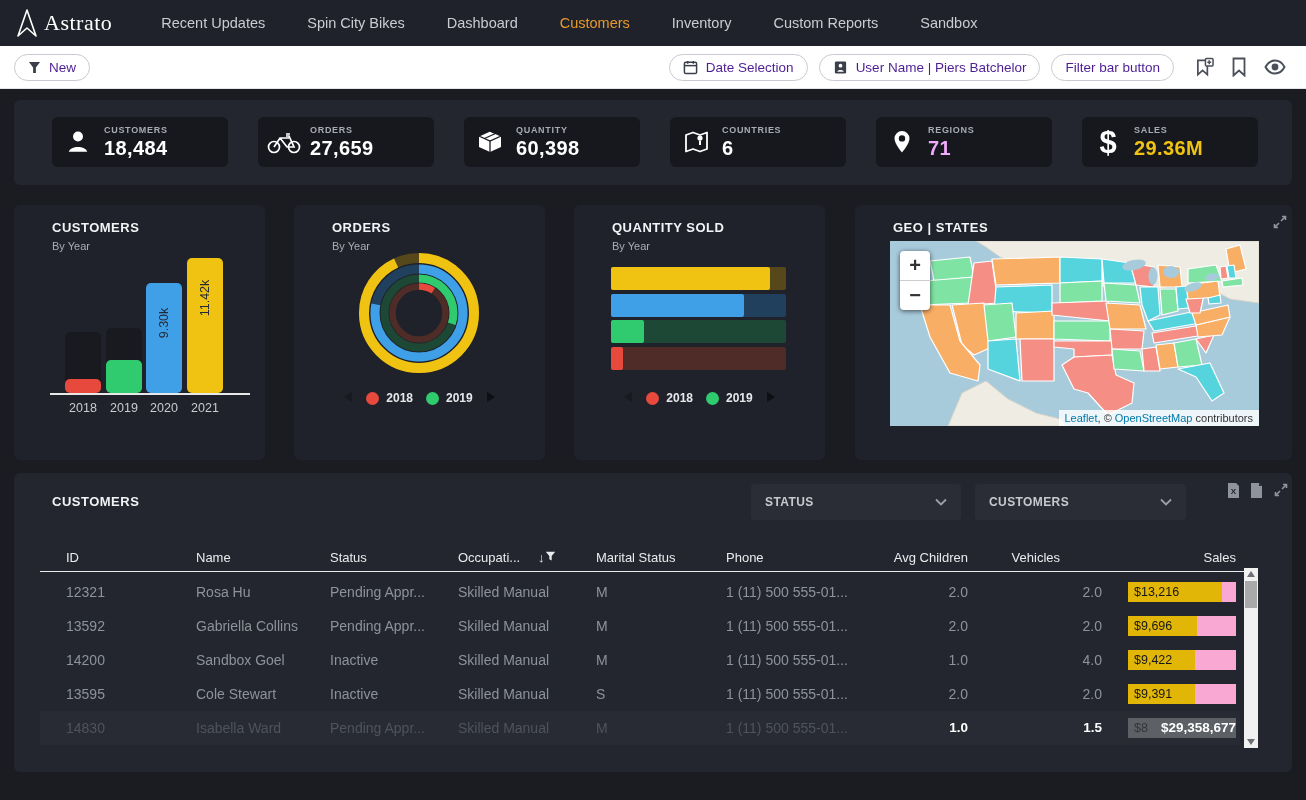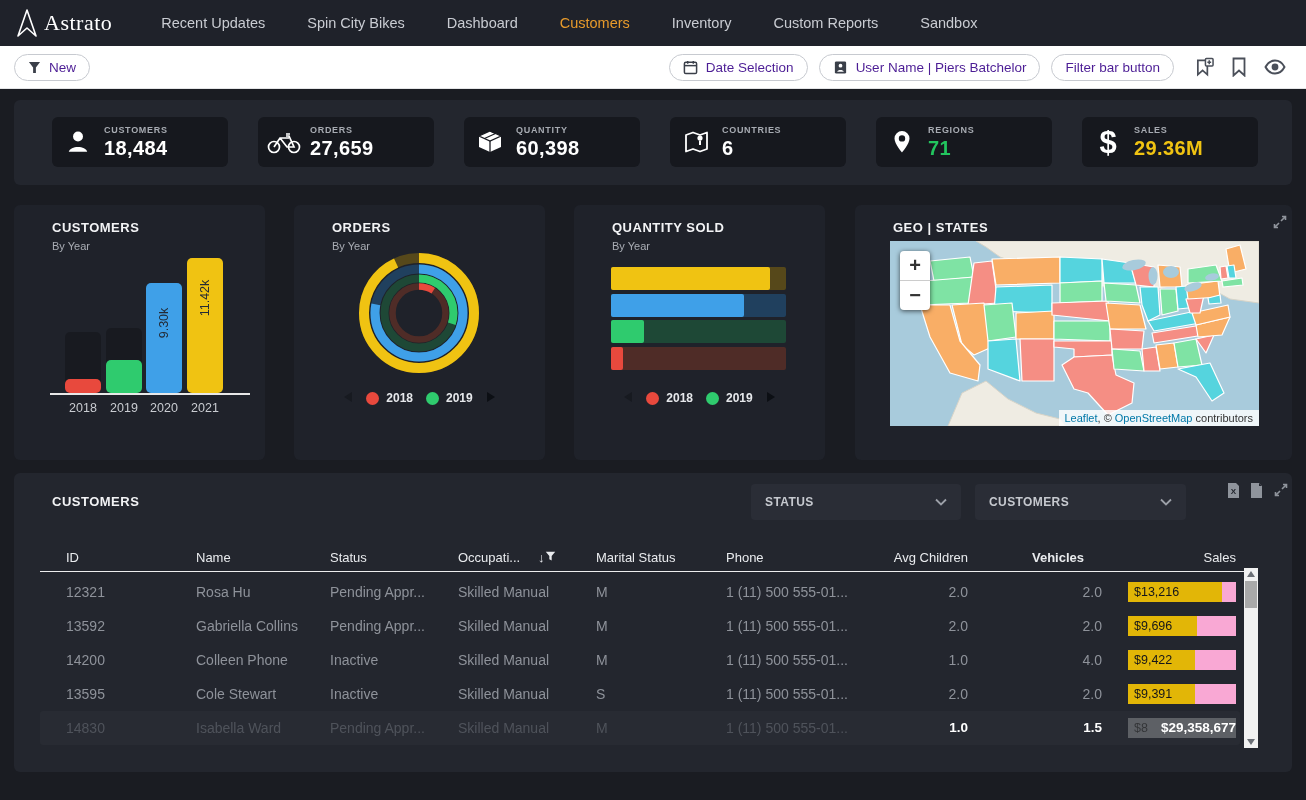--- a/index.html
+++ b/index.html
@@ -176,21 +176,21 @@
         </div>
       </div>
       <div class="kpi" style="left: 862px;">
         <div class="kpi-ic" style="">
           <svg width="24" height="27" viewBox="0 0 24 26">
             <path fill-rule="evenodd" d="M12 1.5A7.5 7.5 0 0 0 4.5 9c0 5.3 7.5 14 7.5 14s7.5-8.7 7.5-14A7.5 7.5 0 0 0 12 1.5zm0 10.6a3.2 3.2 0 1 1 0-6.4 3.2 3.2 0 0 1 0 6.4z" fill="#fff"></path>
           </svg>
         </div>
         <div class="kpi-tx" style="">
           <div class="kpi-label" style="">REGIONS</div>
-          <div class="kpi-value" style="color: #22c55e;">71</div>
+          <div class="kpi-value" style="color: #f0abfc;">71</div>
         </div>
       </div>
       <div class="kpi" style="left: 1068px;">
         <div class="kpi-ic" style="">
           <span style="font-size:31px;font-weight:bold;color:#fff;line-height:1;">$</span>
         </div>
         <div class="kpi-tx" style="">
           <div class="kpi-label" style="">SALES</div>
           <div class="kpi-value" style="color: rgb(240, 195, 18);">29.36M</div>
         </div>
@@ -383,21 +383,21 @@
     </svg>
 
   <div class="thead" id="thead" style="position:absolute;left:0;top:72px;width:100%;height:26px;">
       <span style="left: 52px;">ID</span>
       <span style="left: 182px;">Name</span>
       <span style="left: 316px;">Status</span>
       <span style="left: 444px;">Occupati...</span>
       <span style="left: 582px;">Marital Status</span>
       <span style="left: 712px;">Phone</span>
       <span style="left: 804px; width: 150px; text-align: right;">Avg Children</span>
-      <span style="left: 920px; width: 150px; text-align: right; font-weight: bold;">Vehicles</span>
+      <span style="left: 896px; width: 150px; text-align: right;">Vehicles</span>
       <span style="left: 1072px; width: 150px; text-align: right;">Sales</span>
       <span style="left: 524px;"><span style="font-size:13px;color:#E9EBEE;">↓</span>&nbsp;&nbsp;<svg width="11" height="11" viewBox="0 0 14 14">
           <path d="M1 1h12L8.5 6.5V12l-3-1.5V6.5z" fill="#E9EBEE"></path>
         </svg></span>
     </div>
   <div class="hline"></div>
   <div id="tbody">
       <div class="trow" style="position: absolute; left: 0px; top: 102px; width: 100%; height: 34px;">
         <span style="left: 52px;">12321</span>
         <span style="left: 182px;">Rosa Hu</span>
@@ -421,21 +421,21 @@
         <span style="left: 712px;">1 (11) 500 555-01...</span>
         <span style="left: 804px; width: 150px; text-align: right;">2.0</span>
         <span style="left: 938px; width: 150px; text-align: right;">2.0</span>
         <div class="salescell" style="left: 1114px; top: 7px;">
           <div class="salesfill" style="width: 64%;"></div>
           <div class="saleslabel" style="">$9,696</div>
         </div>
       </div>
       <div class="trow" style="position: absolute; left: 0px; top: 170px; width: 100%; height: 34px;">
         <span style="left: 52px;">14200</span>
-        <span style="left: 182px;">Colleen Phone</span>
+        <span style="left: 182px;">Sandbox Goel</span>
         <span style="left: 316px;">Inactive</span>
         <span style="left: 444px;">Skilled Manual</span>
         <span style="left: 582px;">M</span>
         <span style="left: 712px;">1 (11) 500 555-01...</span>
         <span style="left: 804px; width: 150px; text-align: right;">1.0</span>
         <span style="left: 938px; width: 150px; text-align: right;">4.0</span>
         <div class="salescell" style="left: 1114px; top: 7px;">
           <div class="salesfill" style="width: 62%;"></div>
           <div class="saleslabel" style="">$9,422</div>
         </div>

